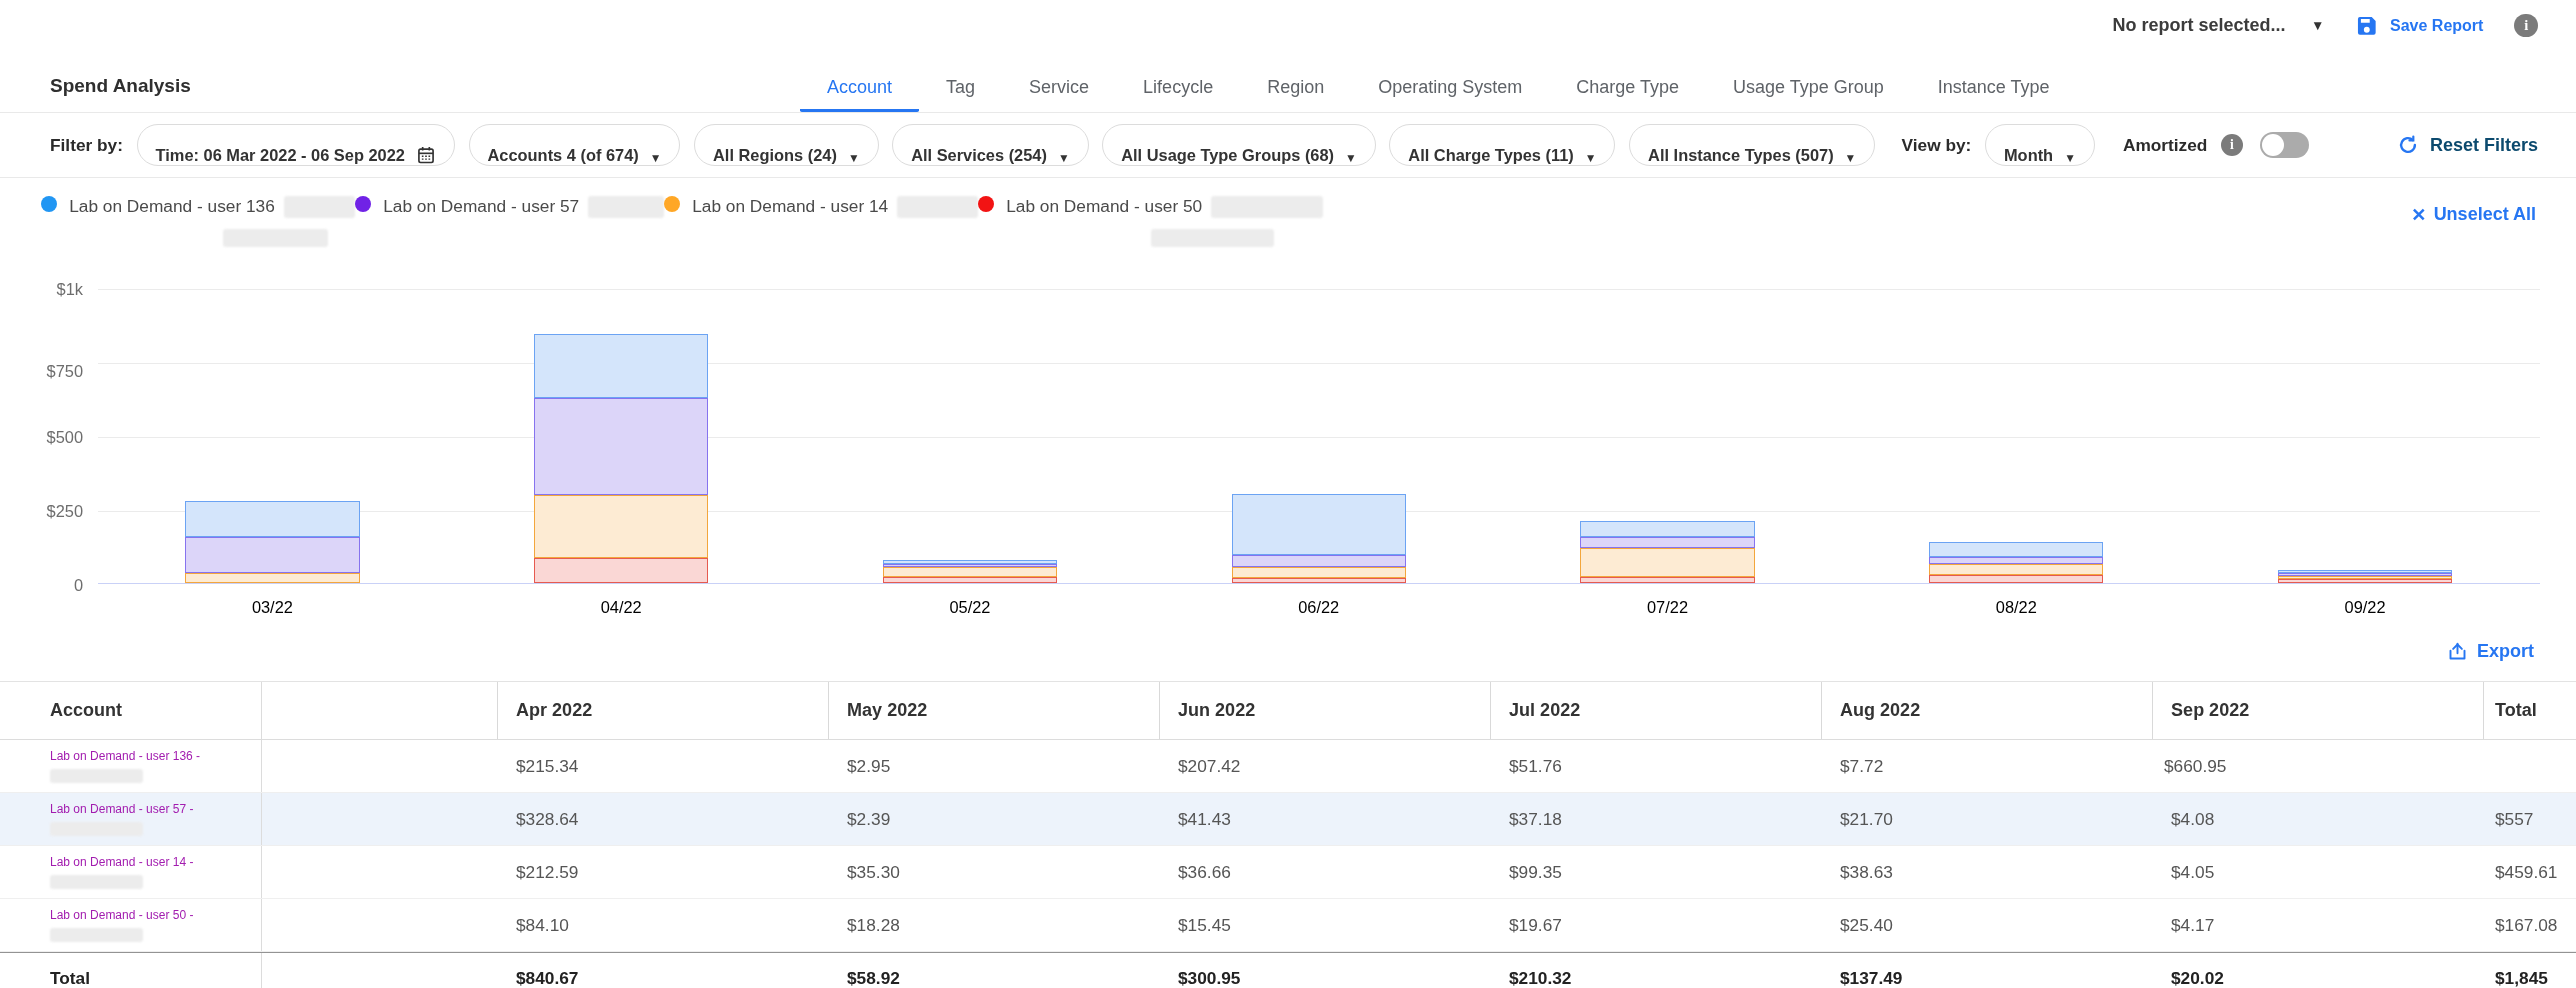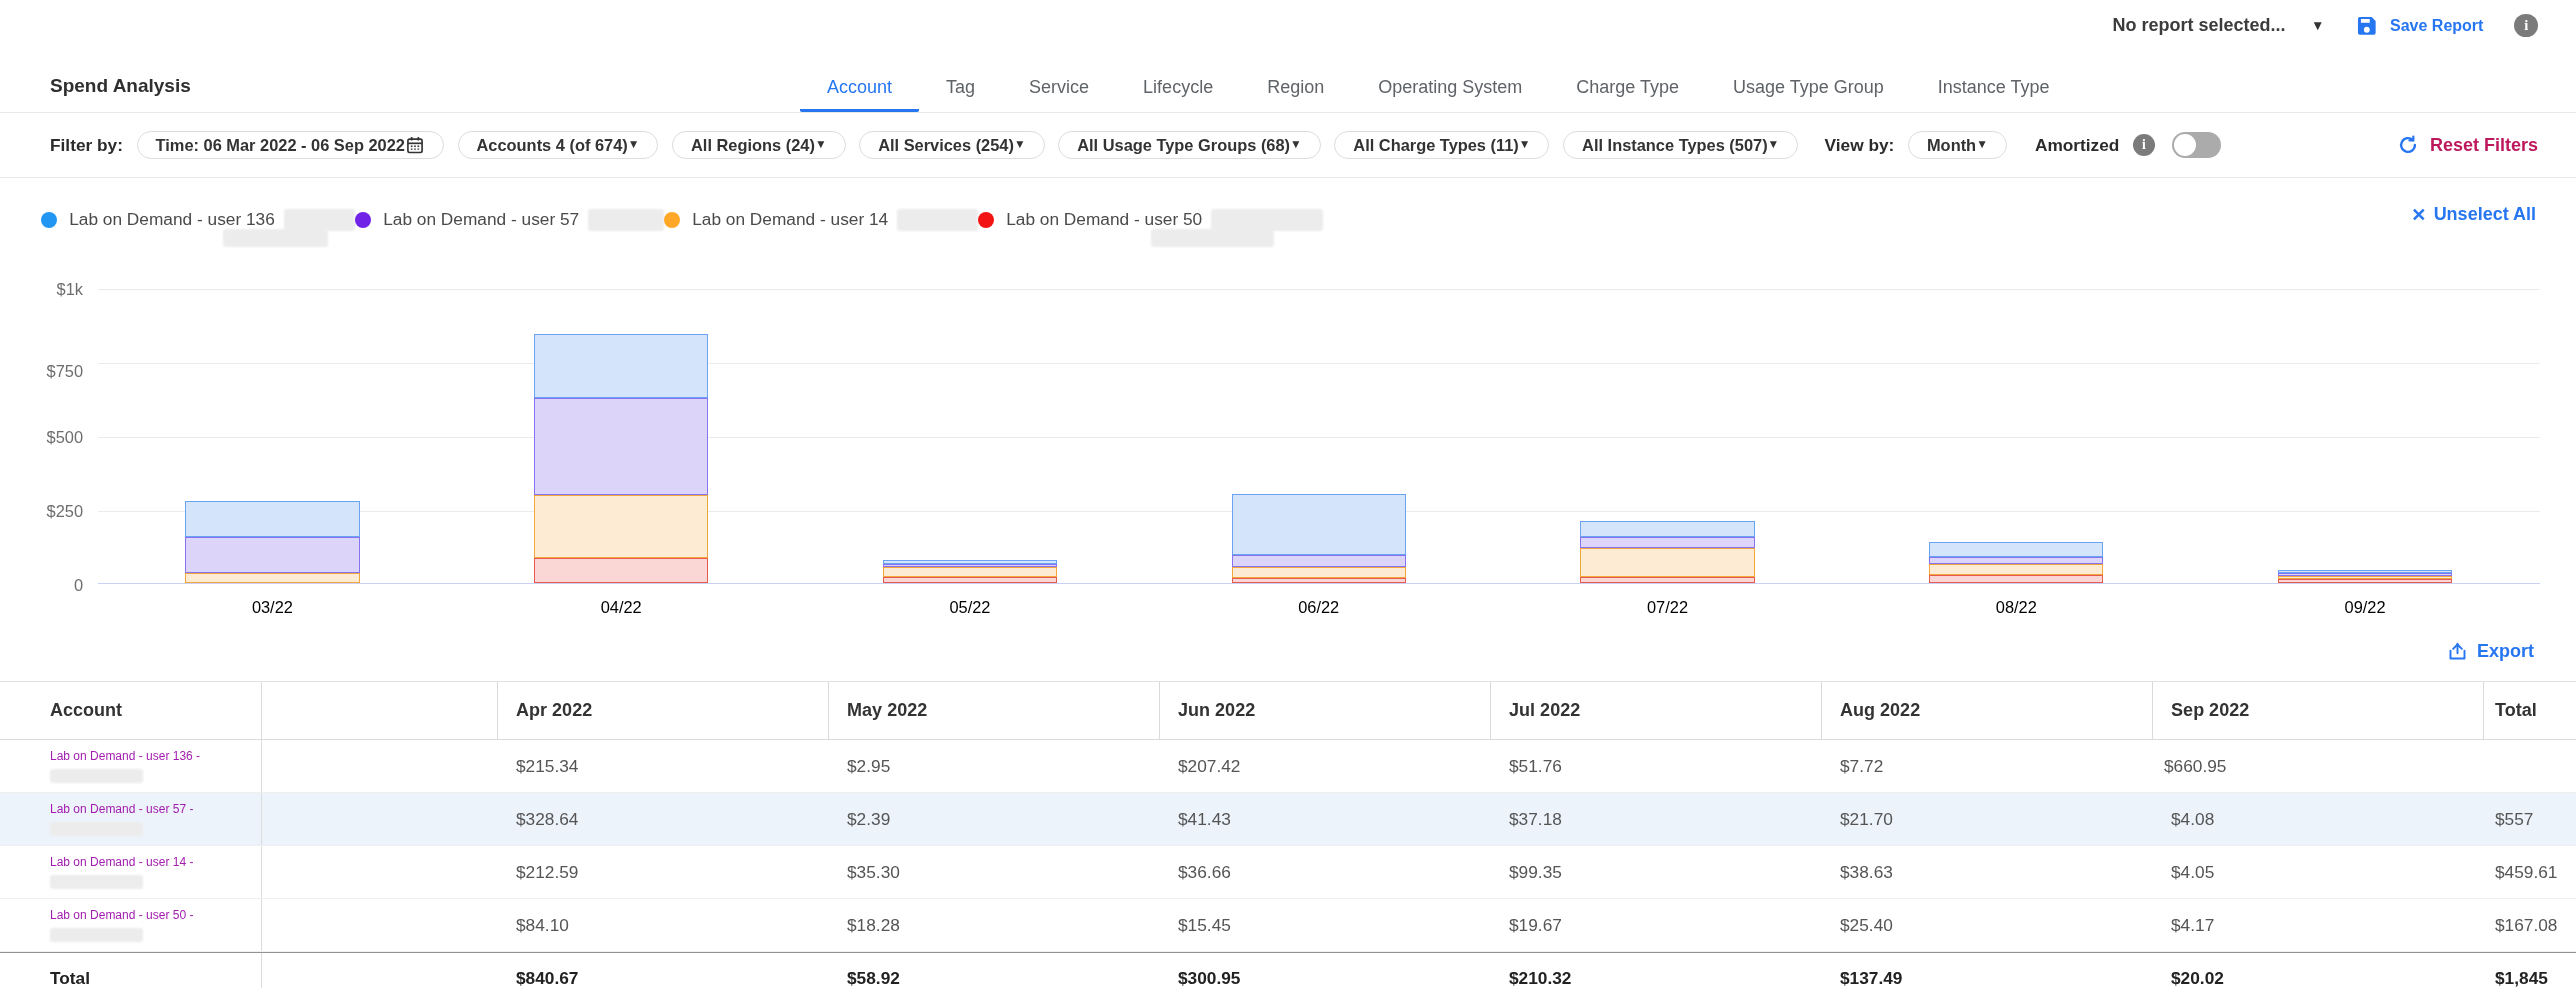--- a/index.html
+++ b/index.html
@@ -18,33 +18,33 @@
               display:flex; align-items:center; justify-content:center; font-family:"Liberation Serif", serif; }
   
   .title-row { height:62px; position:relative; border-bottom:0.9px solid #e9e9e9; }
   .page-title { position:absolute; left:50px; top:23.6px; font-size:19px; font-weight:700; color:#2f2f2f; }
   .tabs { position:absolute; left:800px; bottom:0; display:flex; }
   .tab { padding:0 27px 14.5px 27px; font-size:18px; color:#5f6368; cursor:pointer; white-space:nowrap; }
   .tab.active { color:#2676f2; border-bottom:3.6px solid #2676f2; border-radius:1.8px; padding-bottom:11px; }
   
   .filter-bar { height:65px; display:flex; align-items:center; gap:13.6px; padding-left:50px; border-bottom:0.9px solid #e9e9e9; }
   .filter-label, .viewby-label, .amortized-label { font-size:17.3px; font-weight:700; color:#2b2b2b; white-space:nowrap; }
-  .pill { height:28px; display:flex; align-items:center; padding:0 18px; background:#fff;
+  .pill { height:42px; display:flex; align-items:flex-end; gap:11px; padding:0 18px; background:#fff;
           border:1.8px solid #dcdcdc; border-radius:908px; font-size:16.4px; font-weight:700; color:#333;
           cursor:pointer; white-space:nowrap; }
   .pill .caret { font-size:11.8px; }
   .viewby-label { margin-left:12.7px; }
   .amortized-label { margin-left:14.5px; }
   .toggle { width:49px; height:25.5px; border-radius:908px; background:#ababab; position:relative; cursor:pointer; margin-left:3.6px; }
   .toggle .knob { position:absolute; left:1.8px; top:1.8px; width:22px; height:22px; border-radius:50%; background:#fff; }
   .reset-btn { margin-left:auto; margin-right:38px; display:flex; align-items:flex-end; gap:11px;
-               color:#be185d; font-size:18px; font-weight:700; cursor:pointer; }
+               color:#0c4a6e; font-size:18px; font-weight:700; cursor:pointer; }
   
   .legend-row { position:relative; padding:18px 0 14.5px 41px; min-height:80px; display:flex; }
-  .legend-item { position:relative; display:flex; align-items:center; cursor:pointer; }
+  .legend-item { position:relative; display:flex; cursor:pointer; }
   .legend-dot { width:16.4px; height:16.4px; border-radius:50%; flex:none; }
   .legend-text { font-size:17.3px; color:#4a4a4a; margin-left:11.8px; white-space:nowrap; }
   .blur-box { background:#ececec; border-radius:2.7px; filter:blur(1.1px); }
   .legend-blur { height:22px; margin-left:9px; }
   .legend-blur2 { position:absolute; height:18px; top:33px; }
   .unselect-all { position:absolute; right:40px; top:25.5px; display:flex; align-items:center; gap:7.3px;
                   color:#2676f2; font-size:18px; font-weight:700; cursor:pointer; }
   .unselect-x { font-size:18px; font-weight:700; }
   
   .chart { position:relative; height:365px; margin:3.6px 25.5px 0 18px; }

